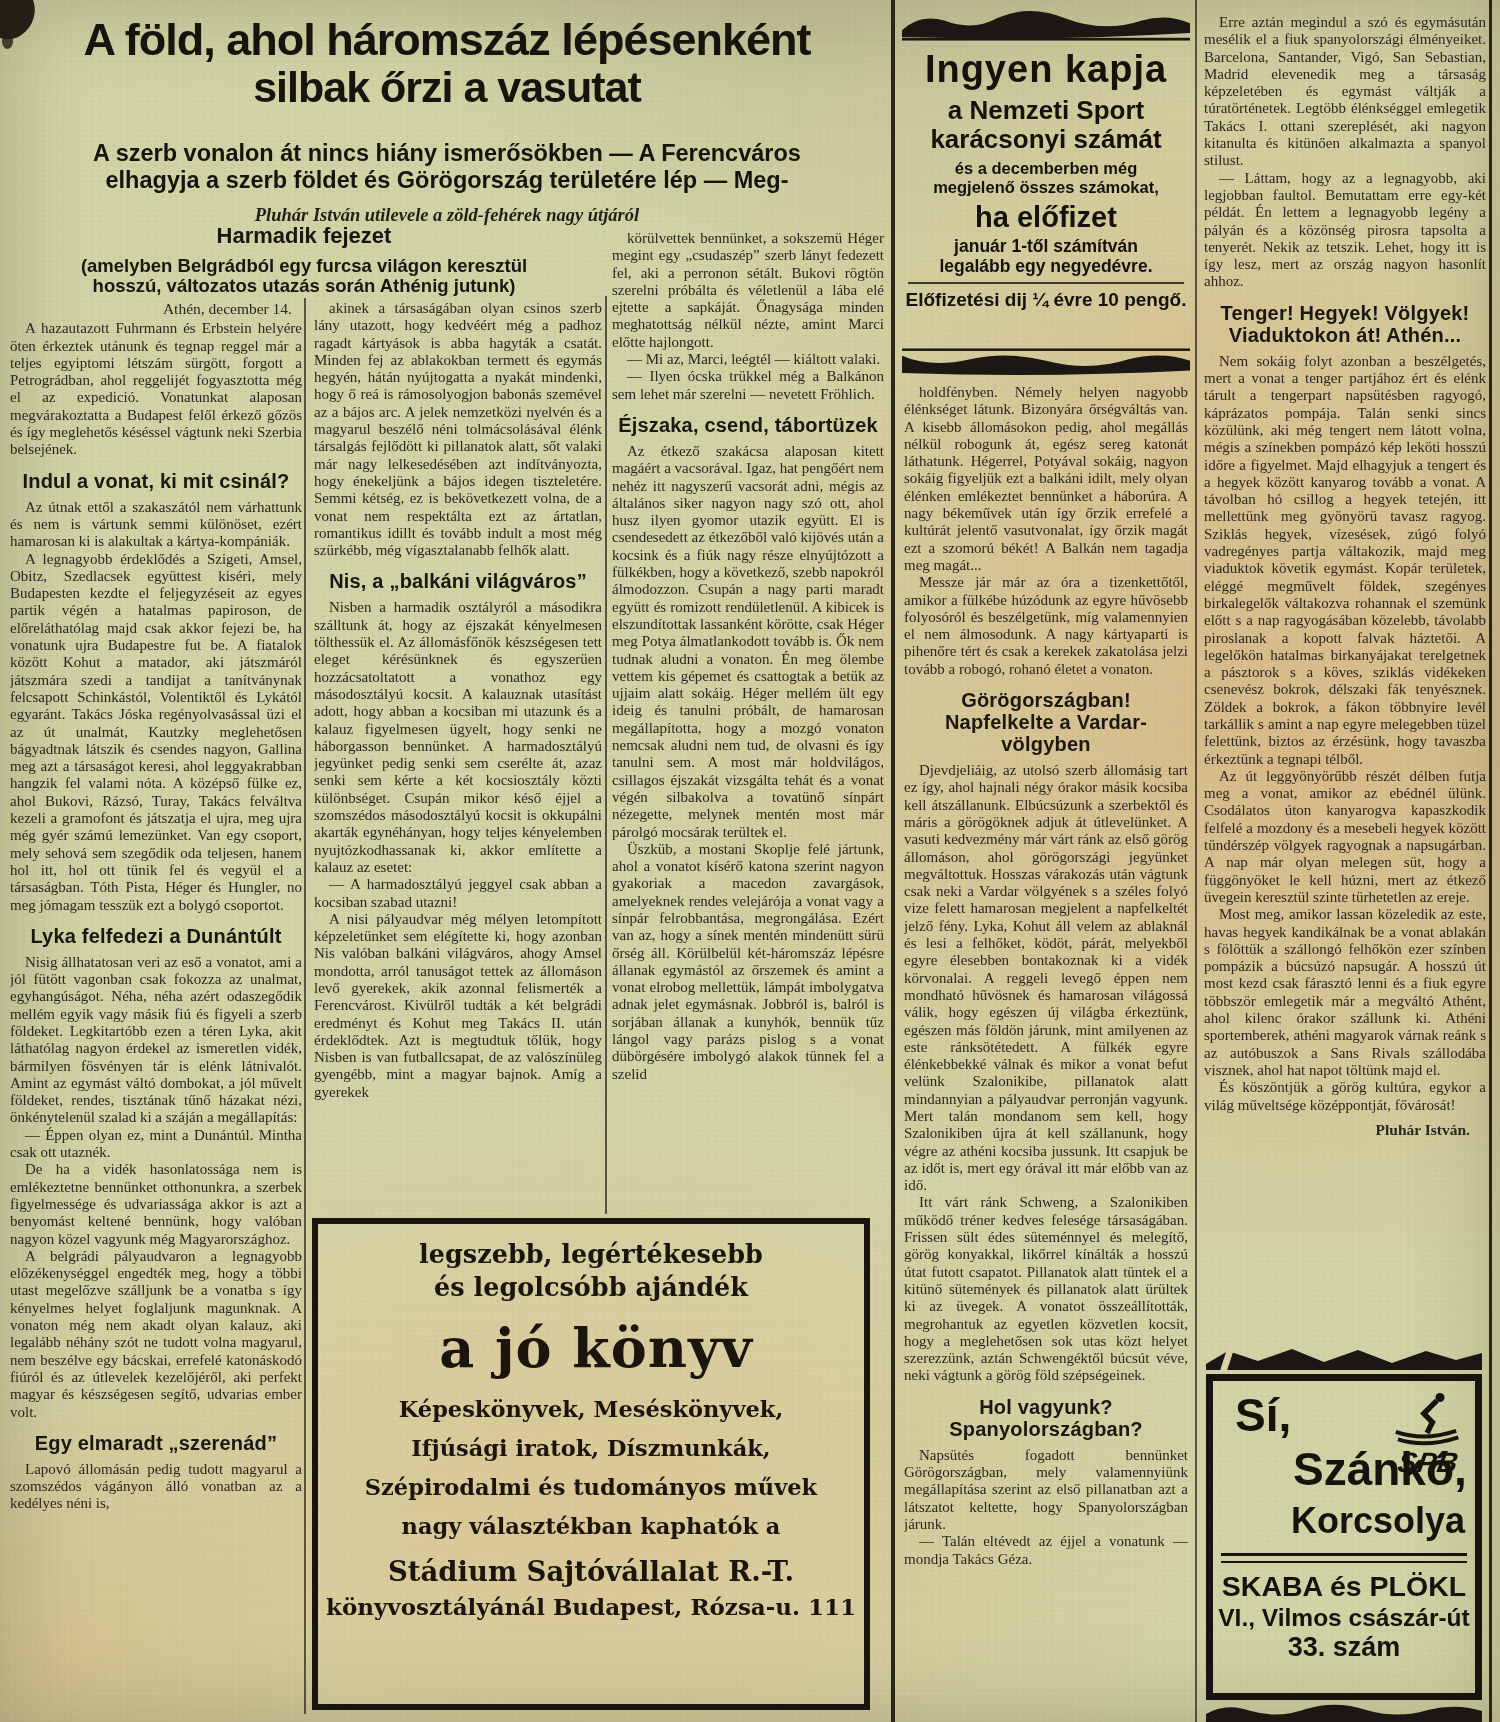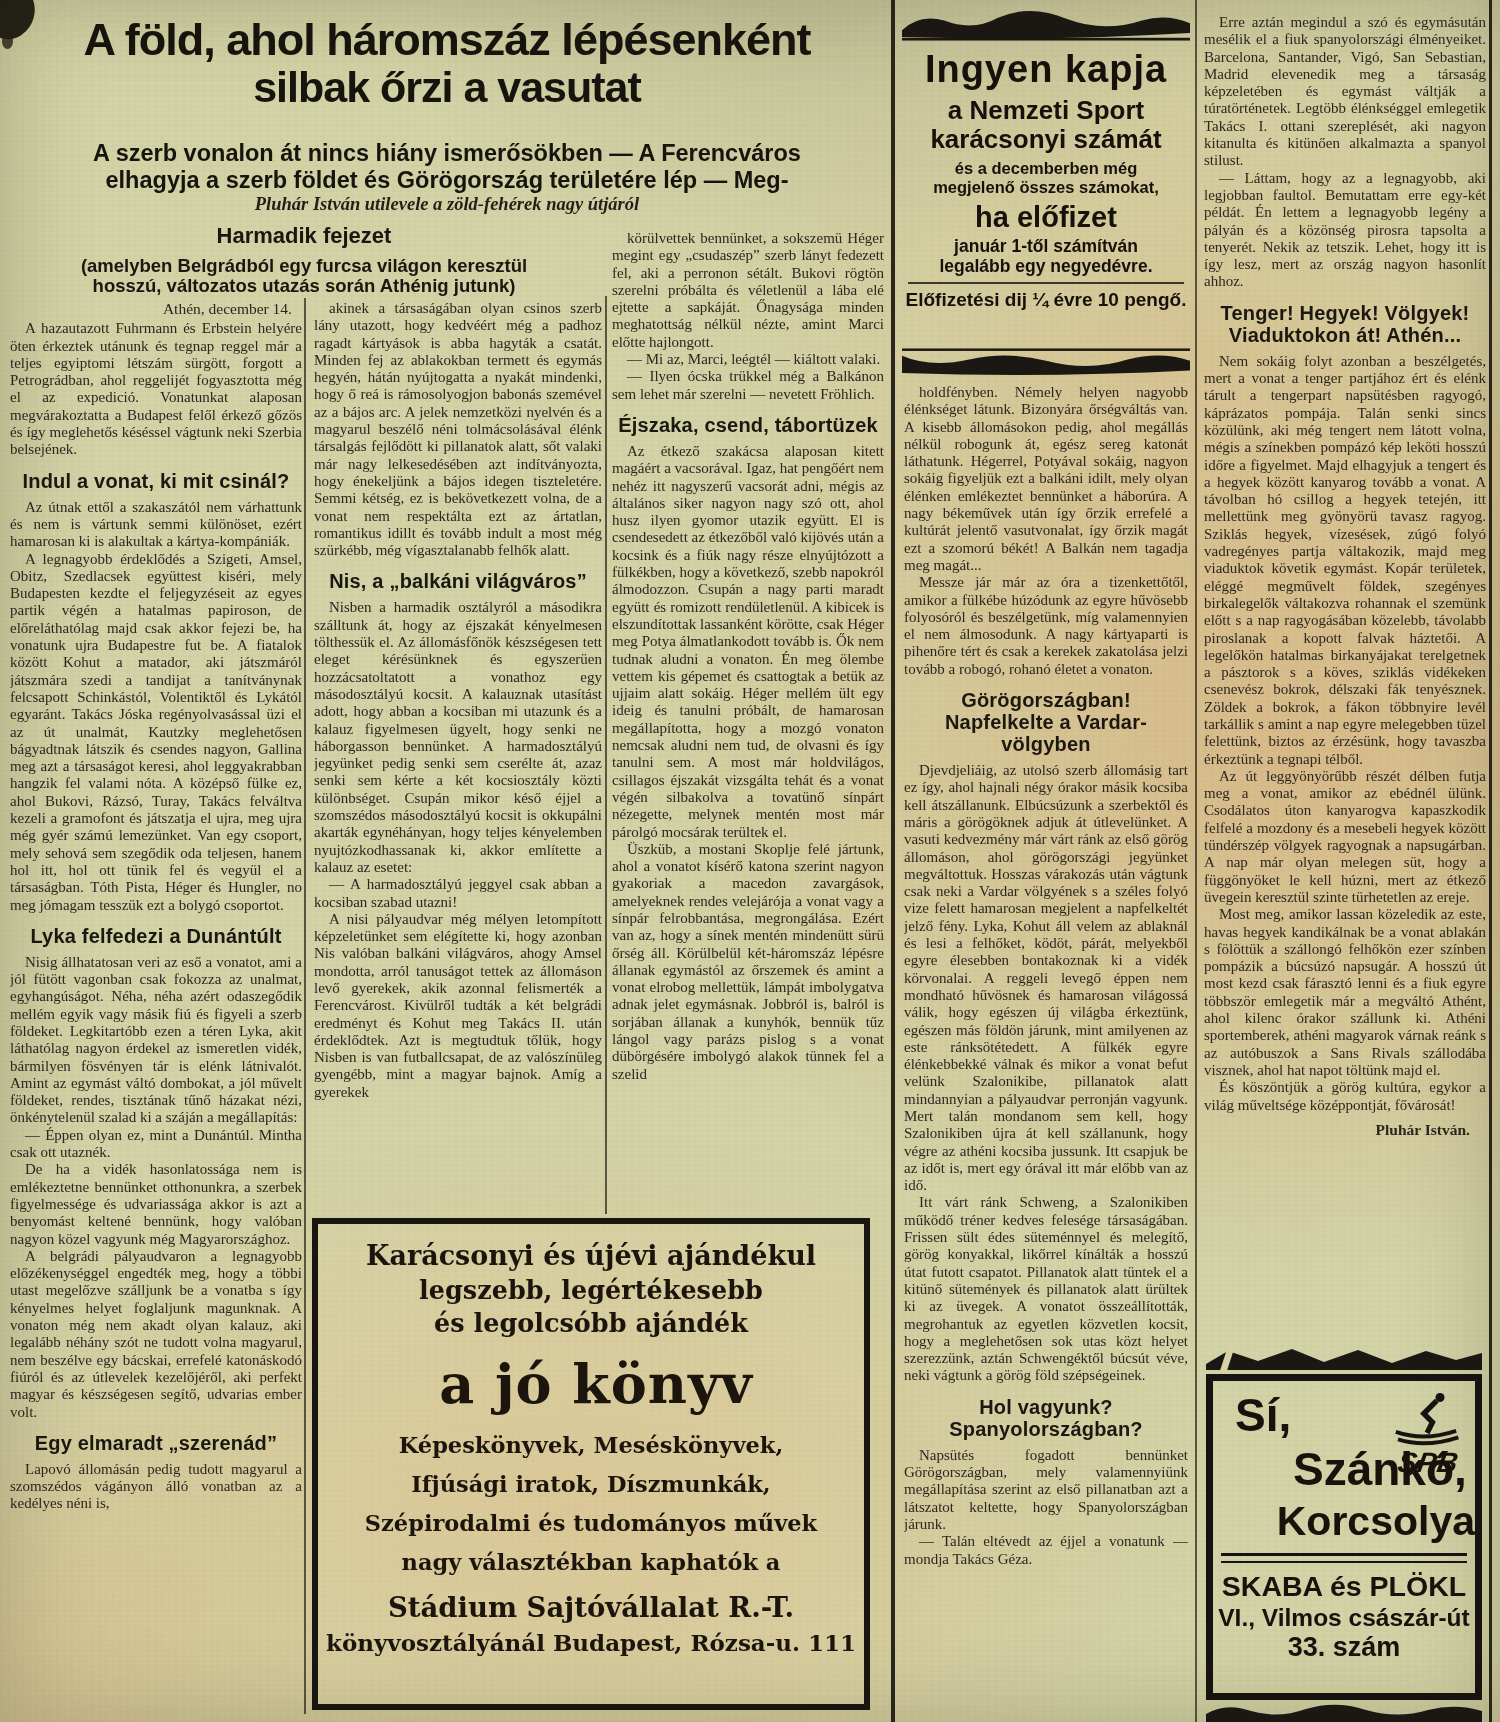--- a/index.html
+++ b/index.html
@@ -18,21 +18,21 @@
   .grain{position:absolute;inset:0;pointer-events:none;opacity:.5;
     background:
       repeating-linear-gradient(0deg, rgba(90,80,60,.03) 0 2px, transparent 2px 5px),
       repeating-linear-gradient(90deg, rgba(90,80,60,.025) 0 3px, transparent 3px 7px);}
   
   .header{position:absolute;left:6px;top:16px;width:882px;text-align:center;color:#17130d;}
   .h1a{font-family:"Liberation Sans",sans-serif;font-weight:800;font-size:45px;line-height:48px;letter-spacing:-1px;}
   .h1b{font-family:"Liberation Sans",sans-serif;font-weight:800;font-size:43px;line-height:46px;letter-spacing:-1px;}
   .subh{font-family:"Liberation Sans",sans-serif;font-weight:700;font-size:23.5px;line-height:27px;}
   .subh.first{margin-top:30px;}
-  .byline{font-weight:700;font-style:italic;font-size:18.5px;margin-top:0;color:#241f16;}
+  .byline{font-weight:700;font-style:italic;font-size:18.5px;margin-top:11px;color:#241f16;}
   .chapter{position:absolute;left:8px;top:224px;width:592px;text-align:center;color:#1b1610;font-family:"Liberation Sans",sans-serif;}
   .chapter .title{font-weight:700;font-size:22px;line-height:24px;}
   .chapter .csub{font-weight:700;font-size:18.5px;line-height:19.5px;}
   .chapter .csub.first{margin-top:8px;}
   
   .col{position:absolute;overflow:hidden;font-size:15px;line-height:17.3px;text-align:justify;color:#2b2720;}
   .blk.para{text-indent:15px;}
   .blk.date{text-align:right;padding-right:10px;margin-bottom:3px;font-size:15.5px;}
   .blk.sub{font-family:"Liberation Sans",sans-serif;font-weight:700;font-size:20px;line-height:22px;
            text-align:center;text-indent:0;margin:11px 0 7px;color:#1b1711;letter-spacing:.2px;}
@@ -67,21 +67,21 @@
   .bki{font-weight:700;font-size:22.5px;line-height:39px;}
   .bkco{font-weight:700;font-size:27.5px;line-height:34px;margin-top:8px;}
   .bkad{font-weight:700;font-size:23px;line-height:30px;margin-top:4px;}
   
   .skiwavy{position:absolute;left:1206px;top:1346px;width:276px;height:26px;}
   .skiwavyb{position:absolute;left:1206px;top:1702px;width:276px;height:20px;}
   .skibox{position:absolute;left:1206px;top:1374px;width:276px;height:326px;box-sizing:border-box;
           border:7px solid #171310;color:#17120c;font-family:"Liberation Sans",sans-serif;overflow:hidden;}
   .ski1{font-weight:800;font-size:46px;line-height:52px;padding-left:22px;margin-top:8px;}
   .ski2{font-weight:800;font-size:46px;line-height:56px;padding-left:80px;}
-  .ski3{font-weight:800;font-size:41px;line-height:48px;text-align:right;margin-left:19px;}
+  .ski3{font-weight:800;font-size:36px;line-height:48px;text-align:right;padding-right:10px;margin-left:19px;}
   .skirules{border-top:3px solid #171310;border-bottom:2px solid #171310;height:5px;margin:8px 8px 7px;}
   .skico{font-weight:800;font-size:28.5px;line-height:33px;text-align:center;}
   .skia1{font-weight:800;font-size:24.5px;line-height:29px;text-align:center;}
   .skia2{font-weight:800;font-size:27px;line-height:31px;text-align:center;}
   .skier{position:absolute;right:12px;top:10px;width:74px;height:56px;}
   .spb{position:absolute;right:16px;top:66px;font-weight:800;font-style:italic;font-size:28px;transform:skewX(-10deg);letter-spacing:1px;}
   
   .inkblot{position:absolute;left:-12px;top:-14px;width:46px;height:54px;background:#16120c;border-radius:50%;transform:rotate(25deg);opacity:.92;}
   .inkspeck{position:absolute;left:2px;top:34px;width:11px;height:15px;background:#241e14;border-radius:50%;opacity:.8;}
   .wfill{fill:#1b1712;}
@@ -180,21 +180,20 @@
     <div class="ns7" style="margin-top:0;">legalább egy negyedévre.</div>
     <div class="nsrule"></div>
     <div class="nsprice">Előfizetési dij ¼ évre 10 pengő.</div>
     <svg class="wavyb" viewBox="0 0 300 26" preserveAspectRatio="none">
       <rect class="wfill" x="0" y="2" width="300" height="2"></rect>
       <path class="wfill" d="M0,8 Q30,18 70,11 Q110,4 150,12 Q195,21 235,11 Q270,4 300,12 L300,20 Q150,26 0,22 Z"></path>
     </svg>
   </div>
 
   <div class="bookad">
-    <div class="bk1">Karácsonyi és újévi ajándékul</div>
     <div class="bk2">legszebb, legértékesebb</div>
     <div class="bk2">és legolcsóbb ajándék</div>
     <div class="bkbig">a jó könyv</div>
     <div class="bki">Képeskönyvek, Meséskönyvek,</div>
     <div class="bki">Ifjúsági iratok, Díszmunkák,</div>
     <div class="bki">Szépirodalmi és tudományos művek</div>
     <div class="bki">nagy választékban kaphatók a</div>
     <div class="bkco">Stádium Sajtóvállalat R.-T.</div>
     <div class="bkad">könyvosztályánál Budapest, Rózsa-u. 111</div>
   </div>

